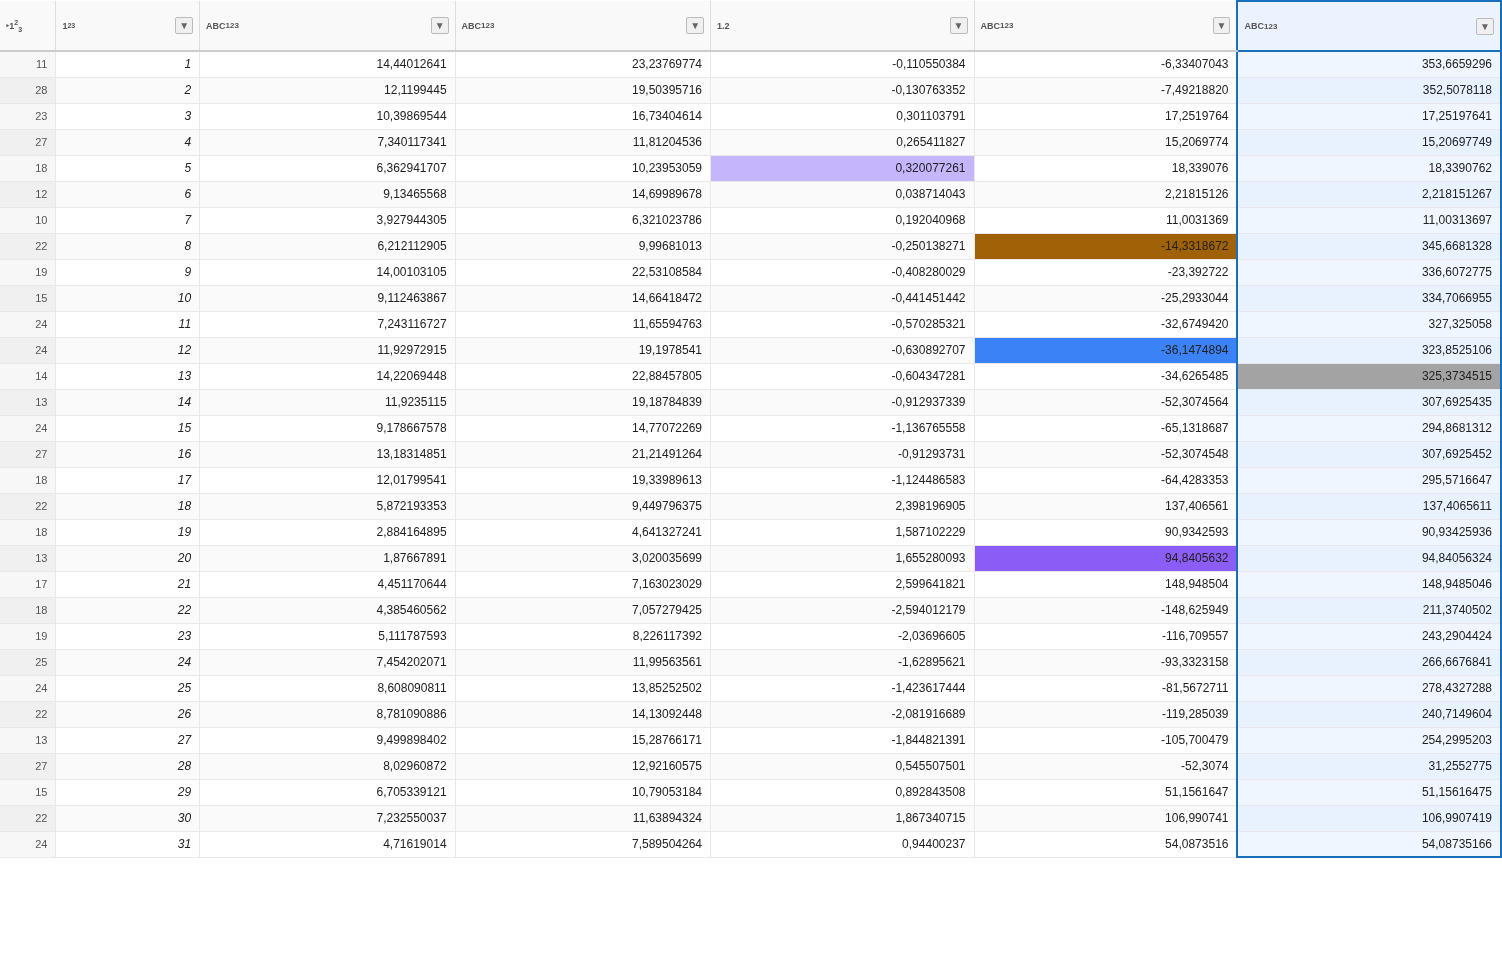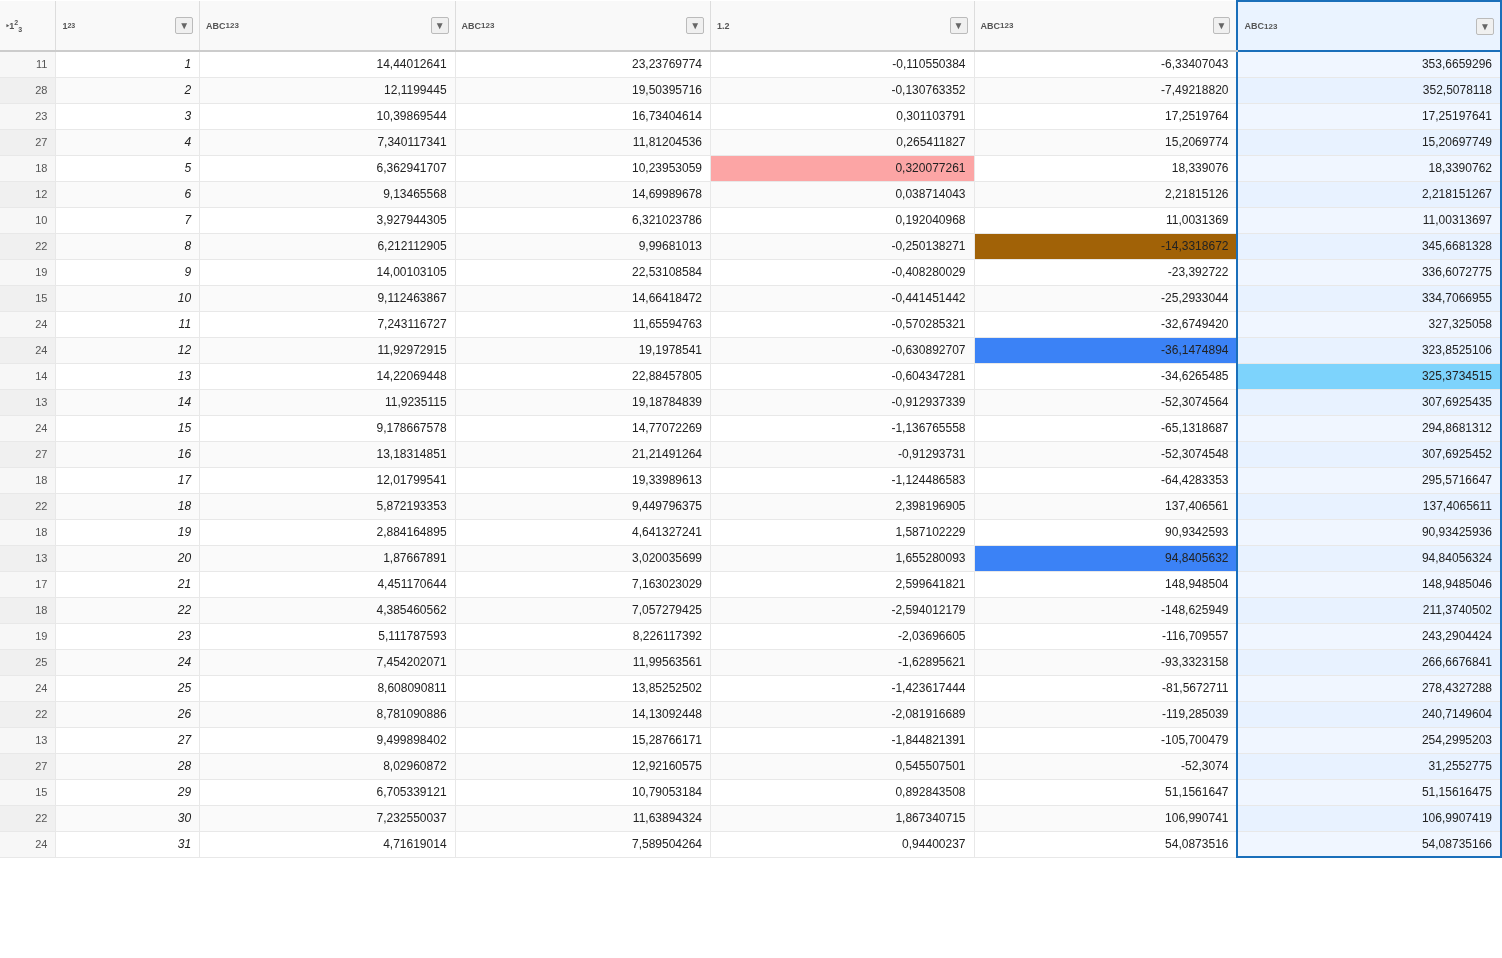--- a/index.html
+++ b/index.html
@@ -205,21 +205,21 @@
           <td style="background: rgb(250, 250, 250);">11,81204536</td>
           <td style="background: rgb(250, 250, 250);">0,265411827</td>
           <td style="background: rgb(250, 250, 250);">15,2069774</td>
           <td style="background: rgb(232, 242, 255); border-left: 2px solid rgb(26, 111, 186); border-right: 2px solid rgb(26, 111, 186);">15,20697749</td>
         </tr>
         <tr>
           <td class="row-header left-align" style="background: rgb(247, 247, 247);">18</td>
           <td style="background: rgb(255, 255, 255); font-style: italic;">5</td>
           <td style="background: rgb(255, 255, 255);">6,362941707</td>
           <td style="background: rgb(255, 255, 255);">10,23953059</td>
-          <td style="background: #fca5a5;">0,320077261</td>
+          <td style="background: #c4b5fd;">0,320077261</td>
           <td style="background: rgb(255, 255, 255);">18,339076</td>
           <td style="background: rgb(240, 246, 255); border-left: 2px solid rgb(26, 111, 186); border-right: 2px solid rgb(26, 111, 186); margin-left: 13px;">18,3390762</td>
         </tr>
         <tr>
           <td class="row-header left-align" style="background: rgb(240, 240, 240);">12</td>
           <td style="background: rgb(250, 250, 250); font-style: italic;">6</td>
           <td style="background: rgb(250, 250, 250);">9,13465568</td>
           <td style="background: rgb(250, 250, 250);">14,69989678</td>
           <td style="background: rgb(250, 250, 250);">0,038714043</td>
           <td style="background: rgb(250, 250, 250);">2,21815126</td>
@@ -279,21 +279,21 @@
           <td style="background: #3b82f6;">-36,1474894</td>
           <td style="background: rgb(232, 242, 255); border-left: 2px solid rgb(26, 111, 186); border-right: 2px solid rgb(26, 111, 186);">323,8525106</td>
         </tr>
         <tr>
           <td class="row-header left-align" style="background: rgb(247, 247, 247);">14</td>
           <td style="background: rgb(255, 255, 255); font-style: italic;">13</td>
           <td style="background: rgb(255, 255, 255);">14,22069448</td>
           <td style="background: rgb(255, 255, 255);">22,88457805</td>
           <td style="background: rgb(255, 255, 255);">-0,604347281</td>
           <td style="background: rgb(255, 255, 255);">-34,6265485</td>
-          <td style="background: #7dd3fc; border-left: 2px solid rgb(26, 111, 186); border-right: 2px solid rgb(26, 111, 186); padding-left: 11px;">325,3734515</td>
+          <td style="background: #a3a3a3; border-left: 2px solid rgb(26, 111, 186); border-right: 2px solid rgb(26, 111, 186); padding-left: 11px;">325,3734515</td>
         </tr>
         <tr>
           <td class="row-header left-align" style="background: rgb(240, 240, 240);">13</td>
           <td style="background: rgb(250, 250, 250); font-style: italic;">14</td>
           <td style="background: rgb(250, 250, 250);">11,9235115</td>
           <td style="background: rgb(250, 250, 250);">19,18784839</td>
           <td style="background: rgb(250, 250, 250);">-0,912937339</td>
           <td style="background: rgb(250, 250, 250);">-52,3074564</td>
           <td style="background: rgb(232, 242, 255); border-left: 2px solid rgb(26, 111, 186); border-right: 2px solid rgb(26, 111, 186);">307,6925435</td>
         </tr>
@@ -341,21 +341,21 @@
           <td style="background: rgb(255, 255, 255);">1,587102229</td>
           <td style="background: rgb(255, 255, 255);">90,9342593</td>
           <td style="background: rgb(240, 246, 255); border-left: 2px solid rgb(26, 111, 186); border-right: 2px solid rgb(26, 111, 186);">90,93425936</td>
         </tr>
         <tr>
           <td class="row-header left-align" style="background: rgb(240, 240, 240);">13</td>
           <td style="background: rgb(250, 250, 250); font-style: italic;">20</td>
           <td style="background: rgb(250, 250, 250);">1,87667891</td>
           <td style="background: rgb(250, 250, 250);">3,020035699</td>
           <td style="background: rgb(250, 250, 250);">1,655280093</td>
-          <td style="background: #3b82f6;">94,8405632</td>
+          <td style="background: #8b5cf6;">94,8405632</td>
           <td style="background: rgb(232, 242, 255); border-left: 2px solid rgb(26, 111, 186); border-right: 2px solid rgb(26, 111, 186);">94,84056324</td>
         </tr>
         <tr>
           <td class="row-header left-align" style="background: rgb(247, 247, 247);">17</td>
           <td style="background: rgb(255, 255, 255); font-style: italic;">21</td>
           <td style="background: rgb(255, 255, 255);">4,451170644</td>
           <td style="background: rgb(255, 255, 255);">7,163023029</td>
           <td style="background: rgb(255, 255, 255);">2,599641821</td>
           <td style="background: rgb(255, 255, 255);">148,948504</td>
           <td style="background: rgb(240, 246, 255); border-left: 2px solid rgb(26, 111, 186); border-right: 2px solid rgb(26, 111, 186);">148,9485046</td>

